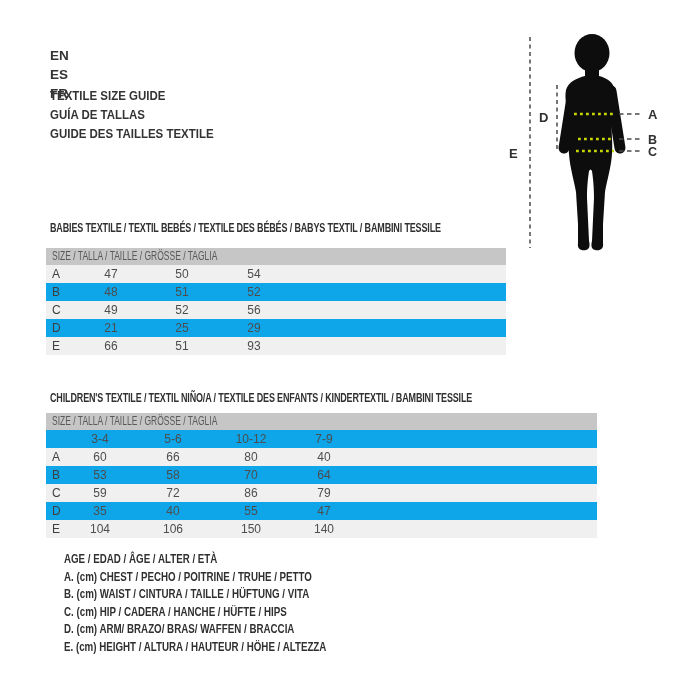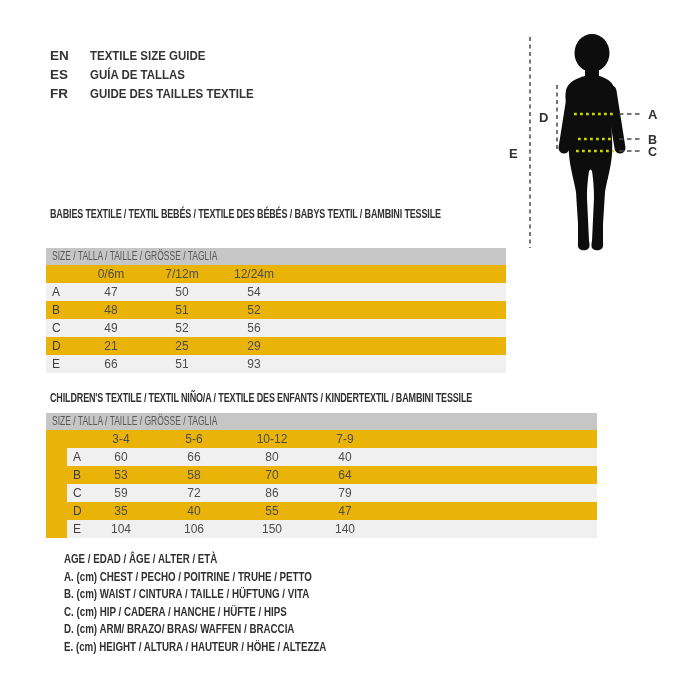--- a/index.html
+++ b/index.html
@@ -11,36 +11,36 @@
   .abs{position:absolute;}
   
   .cx{display:inline-block;transform-origin:0 50%;white-space:nowrap;}
   .cx85{transform:scaleX(0.85);}
   .cx78{transform:scaleX(0.78);}
   .cx72{transform:scaleX(0.72);}
   .cx68{transform:scaleX(0.68);}
 
   
   .lang-block{left:50px;top:46px;}
-  .lang-row{display:flex;height:19px;line-height:19px;font-size:13.5px;font-weight:700;color:#333;}
+  .lang-row{display:flex;height:19px;line-height:19px;font-size:13.5px;font-weight:700;color:#333;flex-direction:column;}
   .lang-code{width:40px;flex:0 0 40px;}
 
   
   .sec-heading{font-size:12.5px;font-weight:700;color:#303030;letter-spacing:-0.2px;height:14px;line-height:14px;}
 
   
-  .size-table{background:#eab308;}
+  .size-table{background:#0ea5e9;}
   .t-bar{height:17px;line-height:17px;background:#c6c6c6;padding-left:6px;
          font-size:12.5px;font-weight:400;color:#595959;letter-spacing:0;}
   .t-row{display:grid;height:18px;line-height:18px;font-size:12px;color:#4d4d4d;}
   .t-row.alt{background:#f0f0f0;}
   .t-row .lbl{padding-left:6px;color:#3f3f3f;}
   .t-row .val{text-align:center;}
   .babies-grid{grid-template-columns:28px 74px 68px 76px 1fr;}
-  .children-grid{grid-template-columns:28px 52px 94px 62px 84px 1fr;margin-left:21px;}
+  .children-grid{grid-template-columns:28px 52px 94px 62px 84px 1fr;}
 
   
   .legend-row{height:17.5px;line-height:17.5px;font-size:12.5px;font-weight:700;color:#303030;}
 
   svg text{font-family:"Liberation Sans","DejaVu Sans",sans-serif;}
 </style>
 </head>
 <body>
 
 <div class="abs lang-block">
@@ -103,34 +103,27 @@
   <line x1="81" y1="129" x2="119" y2="129" stroke="#c8d600" stroke-width="2.6" stroke-dasharray="2.8,3.2"></line>
   <line x1="124" y1="129" x2="148" y2="129" stroke="#4a4a4a" stroke-width="1.5" stroke-dasharray="4.5,3.5"></line>
 
   <text x="153" y="97" font-size="13" font-weight="600" fill="#303030">A</text>
   <text x="153" y="121.5" font-size="12.5" font-weight="600" fill="#303030">B</text>
   <text x="153" y="134" font-size="12.5" font-weight="600" fill="#303030">C</text>
   <text x="44" y="100" font-size="13" font-weight="600" fill="#303030">D</text>
   <text x="14" y="136" font-size="13" font-weight="600" fill="#303030">E</text>
 </svg>
 
-<div class="abs sec-heading" style="left:50px;top:207px;">
+<div class="abs sec-heading" style="left:50px;top:221px;">
   <span class="cx cx72">BABIES TEXTILE / TEXTIL BEBÉS / TEXTILE DES BÉBÉS / BABYS TEXTIL / BAMBINI TESSILE</span>
 </div>
 
 <div class="abs size-table" style="left:46px;top:248px;width:460px;">
   <div class="t-bar">
     <span class="cx cx68">SIZE / TALLA / TAILLE / GRÖSSE / TAGLIA</span>
-  </div>
-  <div class="t-row babies-grid">
-    <span class="lbl"></span>
-    <span class="val">0/6m</span>
-    <span class="val">7/12m</span>
-    <span class="val">12/24m</span>
-    <span></span>
   </div>
   <div class="t-row babies-grid alt">
     <span class="lbl">A</span>
     <span class="val">47</span>
     <span class="val">50</span>
     <span class="val">54</span>
     <span></span>
   </div>
   <div class="t-row babies-grid">
     <span class="lbl">B</span>

